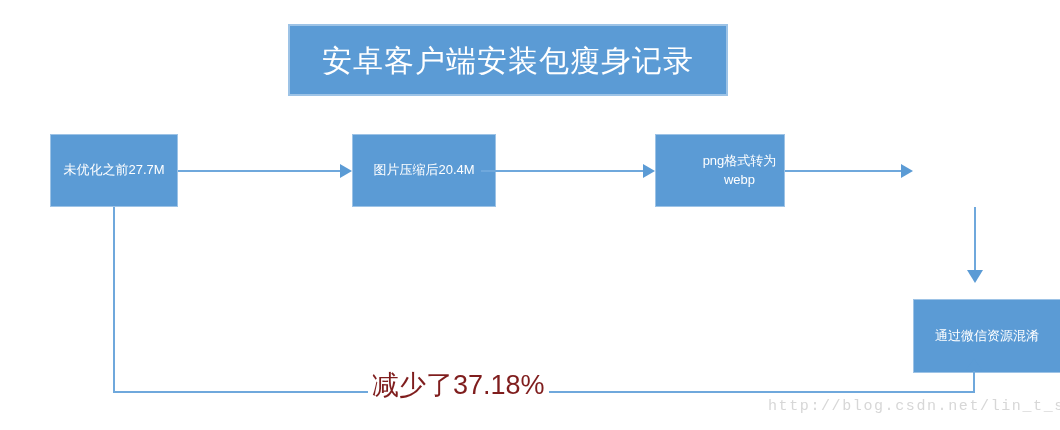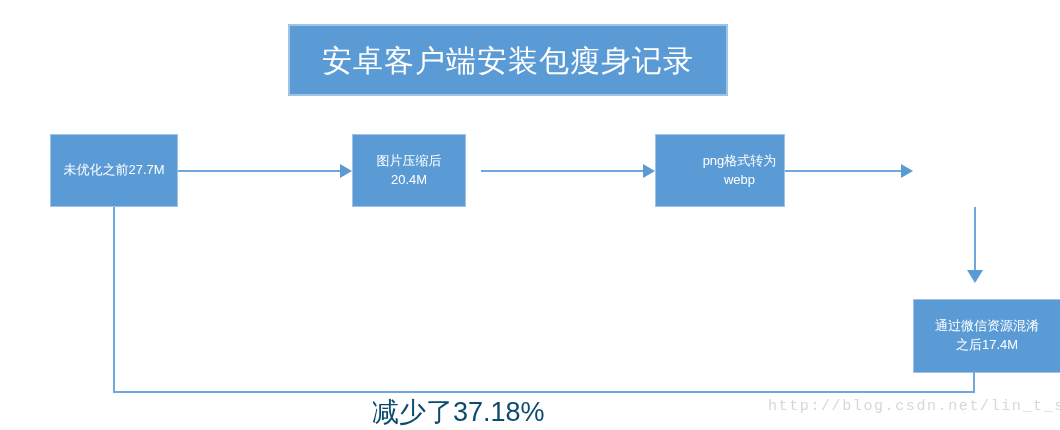--- a/index.html
+++ b/index.html
@@ -49,21 +49,21 @@
     justify-content: center;
     text-align: center;
     color: #ffffff;
     font-size: 13px;
     line-height: 1.45;
     padding: 2px 6px;
   }
   .node span { display: block; }
 
   #node-1 { left: 50px;  top: 134px; width: 128px; height: 73px; justify-content: center; }
-  #node-2 { left: 352px; top: 134px; width: 114px; height: 73px; }
+  #node-2 { left: 352px; top: 134px; width: 144px; height: 73px; }
   #node-3 { left: 655px; top: 134px; width: 130px; height: 73px; padding-left: 45px; }
   #node-4 { left: 913px; top: 134px; width: 124px; height: 73px; }
   #node-5 { left: 913px; top: 299px; width: 148px; height: 74px; }
 
   
   .line-h {
     position: absolute;
     height: 2px;
     background: #6FA8DC;
   }
@@ -111,27 +111,26 @@
   #conn-5-v1 { left: 113px; top: 207px; height: 186px; }
   #conn-5-h  { left: 113px; top: 391px; width: 862px; }
   #conn-5-v2 { left: 973px; top: 371px; height: 22px; }
   #conn-5-arrow { left: 966px; top: 358px; }
 
   
   .reduction-label {
     position: absolute;
     left: 368px;
     top: 372px;
-    color: #0c4a6e;
+    color: #7f1d1d;
     font-size: 27px;
     line-height: 1;
     white-space: nowrap;
     background: #ffffff;
     padding: 0 4px;
-    margin-top: 27px;
   }
 
   
   .watermark {
     position: absolute;
     left: 768px;
     top: 398px;
     color: #d7d7d7;
     font-family: "Liberation Mono", "DejaVu Sans Mono", monospace;
     font-size: 15px;
@@ -163,21 +162,20 @@
   <div class="node" id="node-3">
     <div>
       <span>png格式转为webp</span>
     </div>
   </div>
 
 
   <div class="node" id="node-5">
     <div>
       <span>通过微信资源混淆</span>
-      <span>之后17.4M</span>
     </div>
   </div>
 
   <div class="line-h" id="conn-1-line"></div>
   <div class="arrow-right" id="conn-1-arrow"></div>
 
   <div class="line-h" id="conn-2-line"></div>
   <div class="arrow-right" id="conn-2-arrow"></div>
 
   <div class="line-h" id="conn-3-line"></div>

